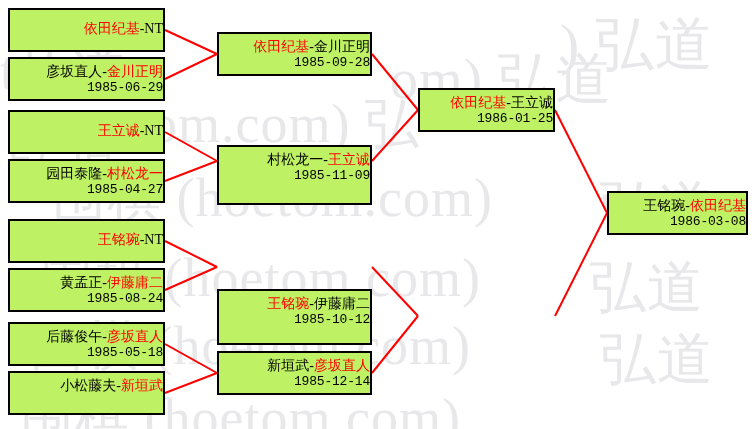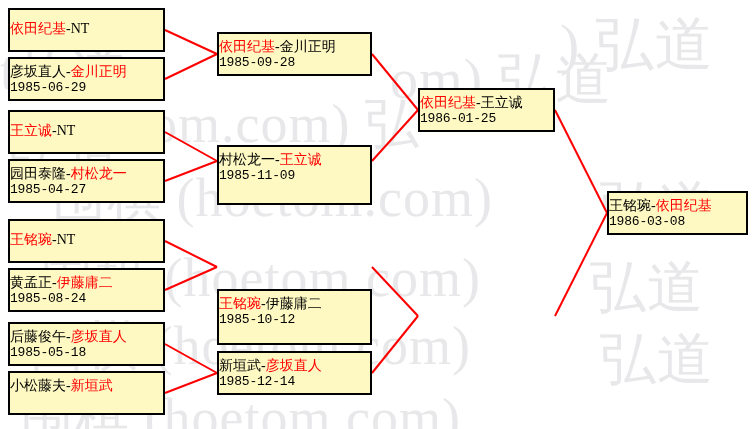--- a/index.html
+++ b/index.html
@@ -34,23 +34,23 @@
     position: absolute;
     left: 0; top: 0;
     width: 755px; height: 429px;
     z-index: 1;
     pointer-events: none;
   }
   .match-box {
     position: absolute;
     box-sizing: border-box;
     border: 2px solid #6d28d9;
-    background: #fef9c3;
+    background: #bef264;
     z-index: 2;
-    text-align: left;
+    text-align: right;
     overflow: hidden;
   }
   .mb-players {
     display: block;
     font-size: 14px;
     line-height: 17px;
     white-space: nowrap;
     color: #000000;
   }
   .mb-date {

